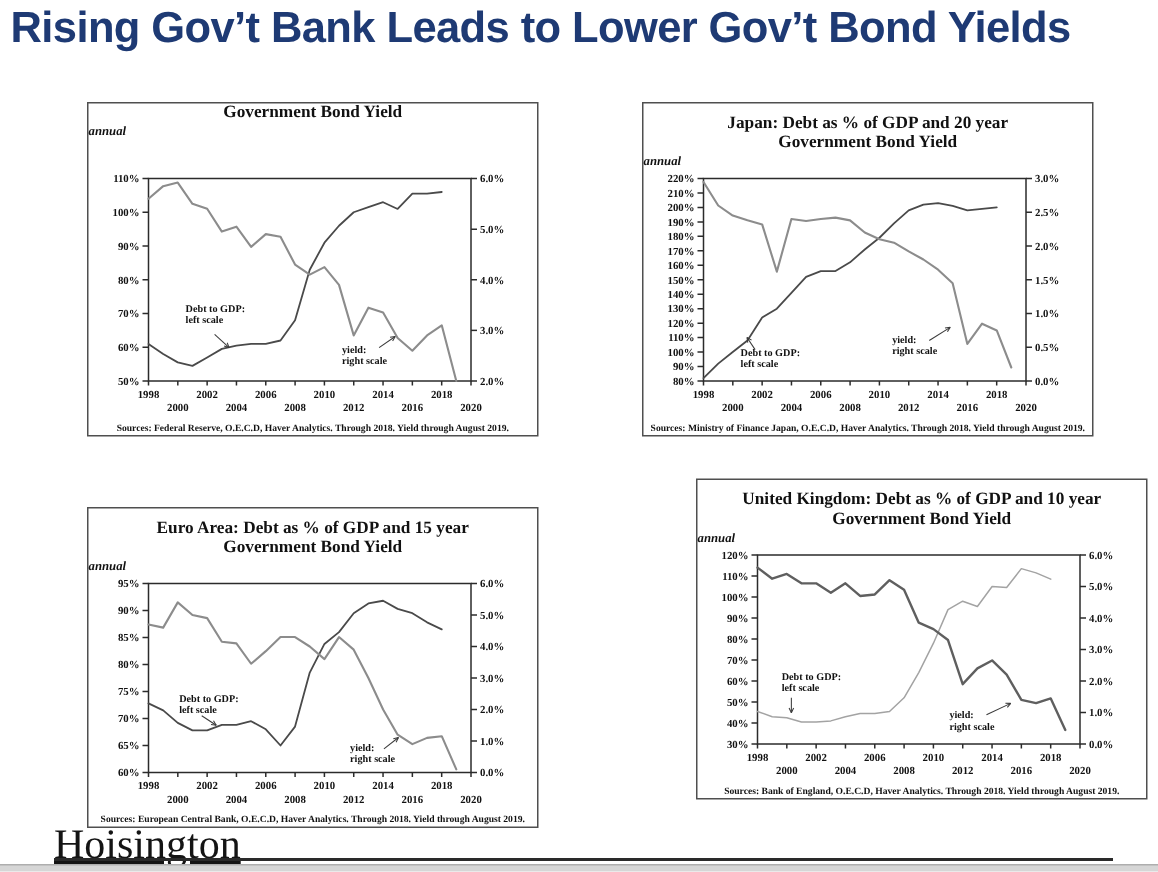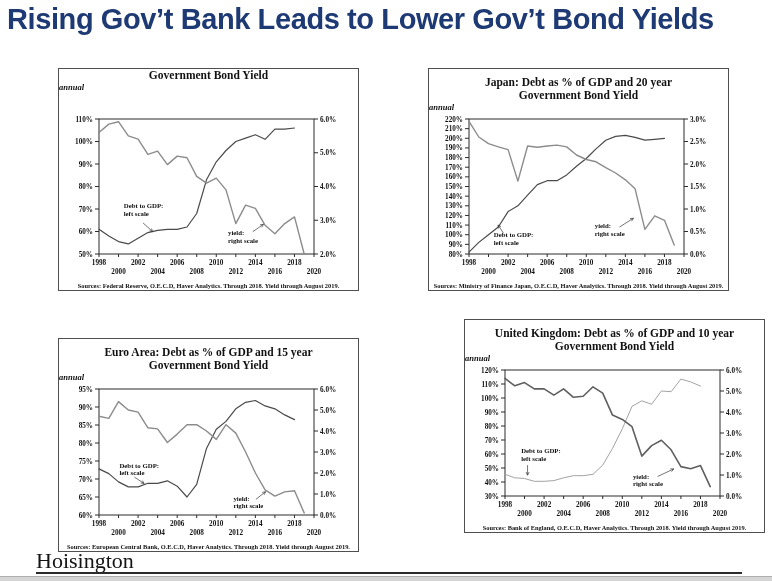--- a/index.html
+++ b/index.html
@@ -16,21 +16,21 @@
   #chart-uk{left:428px;top:319px;width:299px;height:212px;margin-left:36px;}
   .chart-title{position:relative;z-index:2;margin-top:7px;text-align:center;
        font-weight:bold;font-size:11.5px;line-height:13px;color:#111;}
   .chart-title.l2{margin-top:0;}
   .chart-subtitle{position:relative;z-index:2;text-align:left;
        font-weight:bold;font-style:italic;font-size:8.5px;line-height:10px;color:#111;}
   .chart-source{position:absolute;z-index:2;bottom:1px;left:0;width:100%;
        text-align:center;font-weight:bold;font-size:6.4px;color:#111;}
   svg.plot{position:absolute;left:0;top:0;width:100%;height:100%;z-index:1;}
   .footer-logo{position:absolute;left:36px;top:548px;
-       font-family:"Liberation Serif",serif;font-size:22px;color:#141414;}
+       font-family:"Liberation Serif",serif;font-size:28px;color:#141414;text-decoration:underline;}
   .footer-rule{position:absolute;left:36px;top:572px;width:706px;height:2px;
        background:#2a2a2a;}
   .footer-tagline{position:absolute;left:37px;top:575px;
        font-family:"Liberation Sans",sans-serif;font-size:4.3px;
        letter-spacing:0.6px;color:#333;}
   .bottom-strip{position:absolute;left:0;bottom:0;width:772px;height:4px;
        background:#d6d6d6;border-top:1px solid #aeaeae;}
 </style>
 </head>
 <body>

